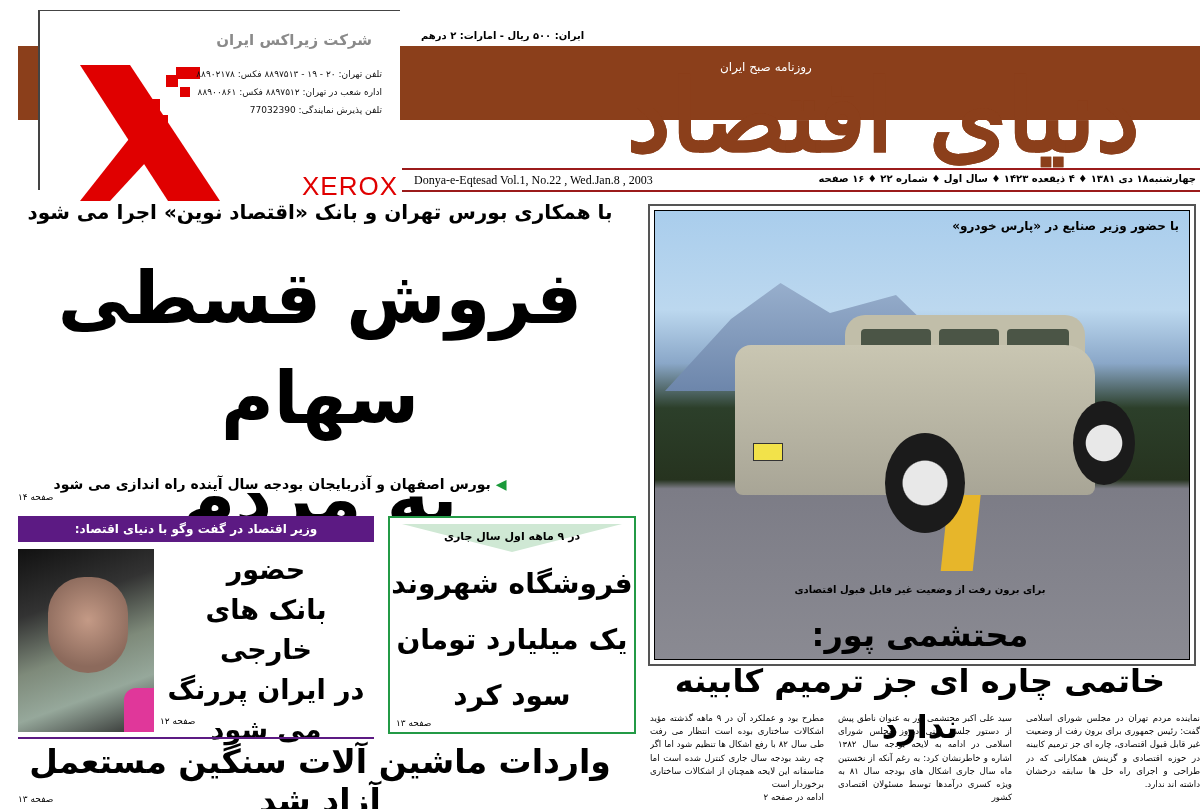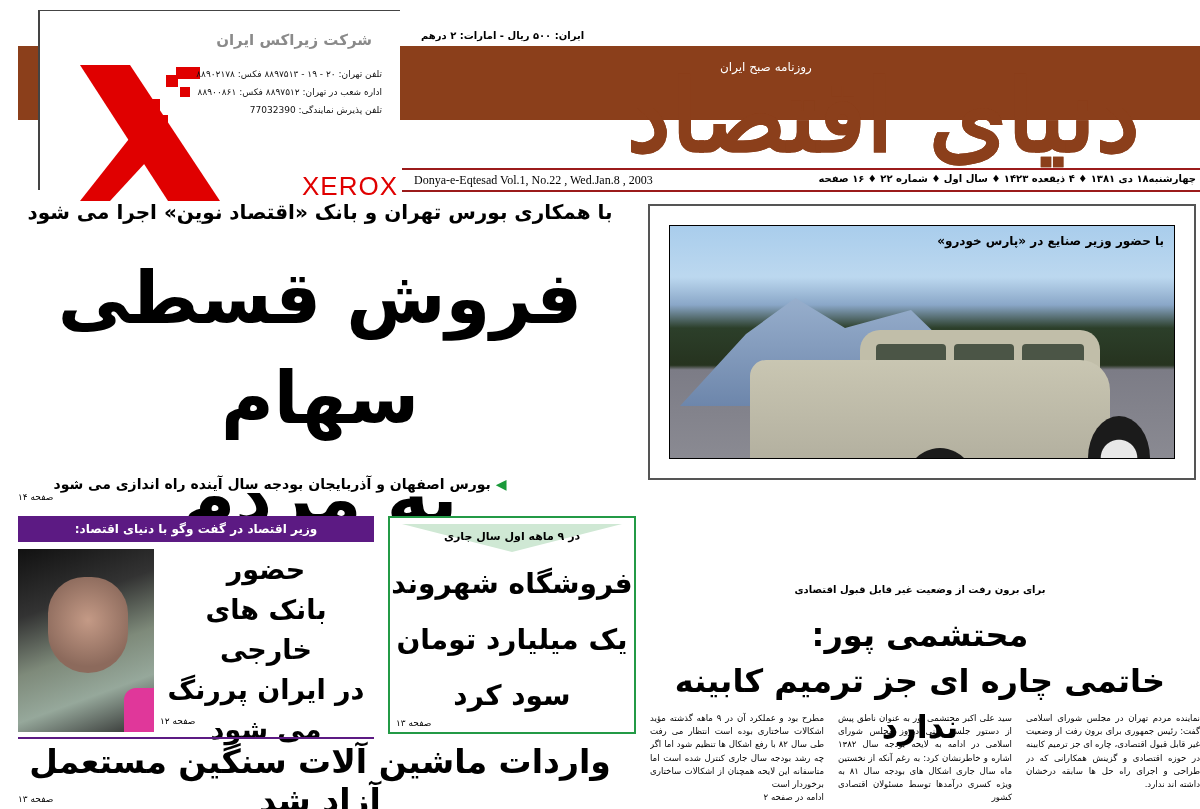--- a/index.html
+++ b/index.html
@@ -40,21 +40,21 @@
 
   
   .green-box { position: absolute; left: 388px; top: 516px; width: 248px; height: 218px; border: 2px solid #239a46; background: #fff; }
   .green-tri { position: absolute; left: 12px; top: 6px; width: 220px; height: 28px; background: #cfe8d4; clip-path: polygon(0 0, 100% 0, 50% 100%); }
   .green-kicker { position: absolute; left: 0; width: 244px; top: 12px; text-align: center; font-size: 11px; font-weight: bold; direction: rtl; }
   .green-head { position: absolute; left: 0; width: 244px; top: 38px; text-align: center; font-size: 28px; font-weight: bold; line-height: 56px; direction: rtl; }
 
   .bottom-head { position: absolute; left: 0; width: 640px; top: 742px; text-align: center; font-size: 33px; font-weight: bold; direction: rtl; }
 
   
-  .photo-frame { position: absolute; left: 648px; top: 204px; width: 548px; height: 276px; border: 2px solid #555; padding: 19px; }
+  .photo-frame { position: absolute; left: 648px; top: 204px; width: 548px; height: 462px; border: 2px solid #555; padding: 4px; }
   .photo-inner { position: relative; width: 100%; height: 100%; border: 1px solid #000; overflow: hidden; background: linear-gradient(180deg, #a9cdec 0%, #bcd8ef 22%, #8aa7c8 34%, #2c3f2a 44%, #26331f 60%, #7c7c86 62%, #8a8a92 100%); }
   .mountain { position: absolute; left: 10px; top: 60px; width: 330px; height: 120px; background: linear-gradient(180deg, #9cb3d0, #6d86ab); clip-path: polygon(0 100%, 20% 40%, 35% 10%, 50% 35%, 70% 20%, 100% 100%); }
   .road-line { position: absolute; left: 292px; top: 240px; width: 32px; height: 120px; background: #e7b62a; transform: skewX(-6deg); }
   .car-body { position: absolute; left: 80px; top: 134px; width: 360px; height: 150px; background: linear-gradient(180deg, #c9c6b2, #a8a596); border-radius: 16px 30px 8px 8px; }
   .car-roof { position: absolute; left: 190px; top: 104px; width: 240px; height: 54px; background: #c1bea9; border-radius: 20px 20px 0 0; }
   .car-window { position: absolute; top: 118px; height: 40px; background: #4b5546; border-radius: 4px; }
   .wheel { position: absolute; width: 80px; height: 100px; border-radius: 50%; background: radial-gradient(circle, #e8e8e8 0 34%, #1b1b1b 36%); }
   .plate { position: absolute; left: 98px; top: 232px; width: 30px; height: 18px; background: #f2e24a; border: 1px solid #333; }
   .feat-kicker { position: absolute; right: 10px; top: 8px; font-size: 12px; font-weight: bold; direction: rtl; }
   .feat-head { position: absolute; right: 10px; top: 30px; font-size: 30px; font-weight: bold; direction: rtl; }

